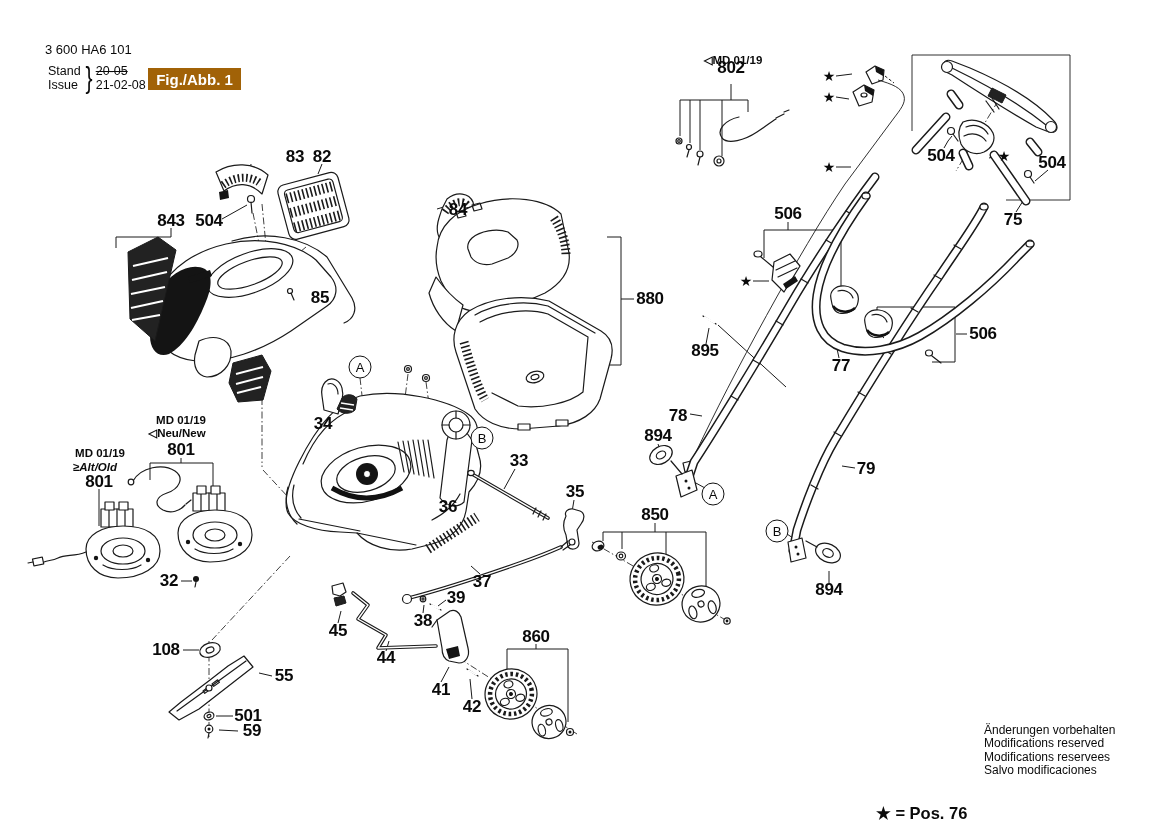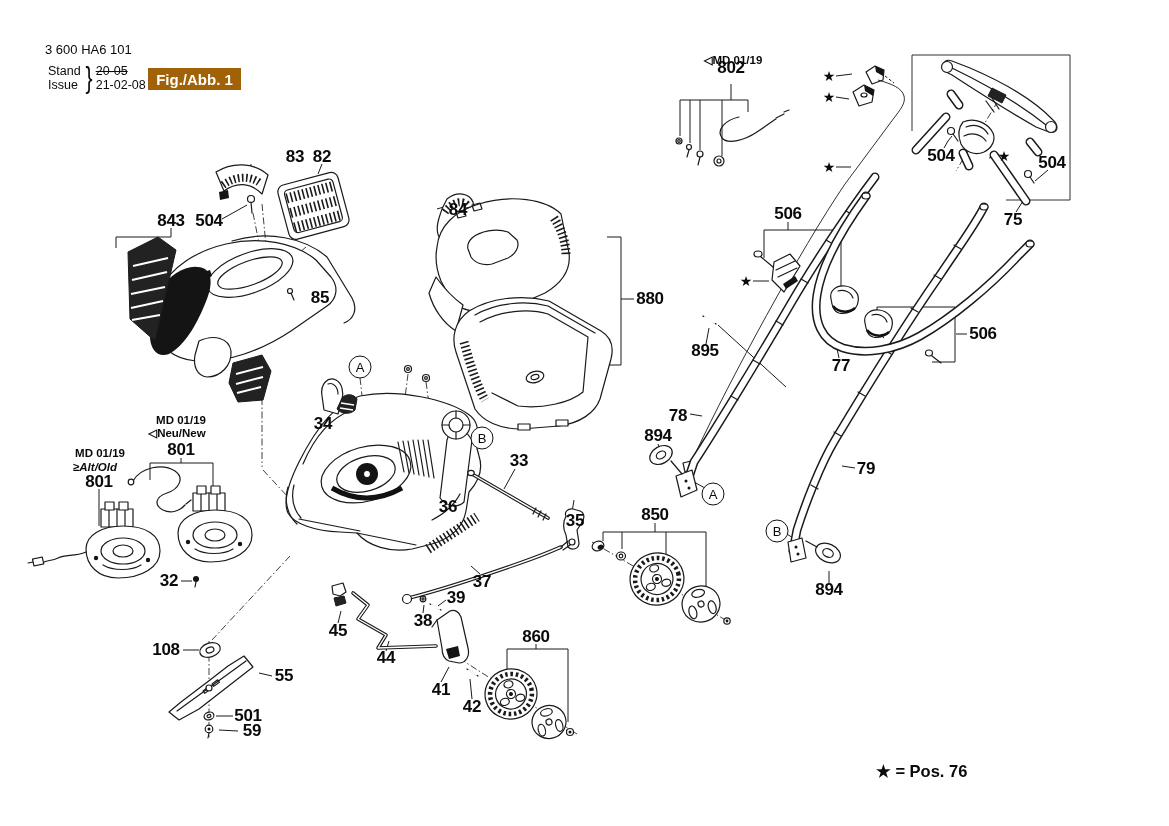--- a/index.html
+++ b/index.html
@@ -29,21 +29,21 @@
   .starGlyph{position:absolute;transform:translate(-50%,-50%);font-size:14px;}
   
   .pn{position:absolute;left:45px;top:42px;font-size:13px;}
   .standissue{position:absolute;left:48px;top:64px;display:flex;align-items:center;font-size:12.5px;line-height:14px;}
   .si-col{display:flex;flex-direction:column;}
   .brace{font-size:30px;font-weight:400;margin:0 2px 0 3px;transform:scaleX(.7);}
   .strike{text-decoration:line-through;}
   .figbox{position:absolute;left:148px;top:68px;width:93px;height:22px;background:#a16207;color:#fff;
           font-weight:bold;font-size:15px;display:flex;align-items:center;justify-content:center;}
   
-  .legend{position:absolute;left:876px;top:762px;font-weight:bold;font-size:16.5px;white-space:nowrap;}
+  .legend{position:absolute;left:876px;top:804px;font-weight:bold;font-size:16.5px;white-space:nowrap;}
   .notices{position:absolute;left:984px;top:724px;font-size:12px;line-height:13.4px;}
 </style>
 </head>
 <body>
 
 <div class="stage">
 
   <svg width="1169" height="826" viewBox="0 0 1169 826">
 
     <g>
@@ -498,21 +498,21 @@
   <div id="overlay">
       <div class="callout" style="left: 251px; top: 157px; margin-left: 44px;">83</div>
       <div class="callout" style="left: 322px; top: 157px;">82</div>
       <div class="callout" style="left: 171px; top: 221px;">843</div>
       <div class="callout" style="left: 209px; top: 221px;">504</div>
       <div class="callout" style="left: 429px; top: 210px; margin-left: 29px;">84</div>
       <div class="callout" style="left: 320px; top: 298px;">85</div>
       <div class="callout" style="left: 650px; top: 299px;">880</div>
       <div class="callout" style="left: 323px; top: 424px;">34</div>
       <div class="callout" style="left: 519px; top: 461px;">33</div>
-      <div class="callout" style="left: 575px; top: 492px; margin-top: 29px;">35</div>
+      <div class="callout" style="left: 575px; top: 492px;">35</div>
       <div class="callout" style="left: 448px; top: 507px;">36</div>
       <div class="callout" style="left: 482px; top: 582px;">37</div>
       <div class="callout" style="left: 456px; top: 598px;">39</div>
       <div class="callout" style="left: 423px; top: 621px;">38</div>
       <div class="callout" style="left: 338px; top: 631px;">45</div>
       <div class="callout" style="left: 386px; top: 658px;">44</div>
       <div class="callout" style="left: 441px; top: 690px;">41</div>
       <div class="callout" style="left: 472px; top: 707px;">42</div>
       <div class="callout" style="left: 536px; top: 637px;">860</div>
       <div class="callout" style="left: 655px; top: 515px;">850</div>
@@ -559,13 +559,19 @@
     </div>
     <span class="brace">}</span>
     <div class="si-col">
       <span class="strike">20-05</span>
       <span>21-02-08</span>
     </div>
   </div>
   <div class="figbox">Fig./Abb. 1</div>
 
   <div class="legend">★ = Pos. 76</div>
+  <div class="notices">
+    <div>Änderungen vorbehalten</div>
+    <div>Modifications reserved</div>
+    <div>Modifications reservees</div>
+    <div>Salvo modificaciones</div>
+  </div>
 </div>
 
 </body></html>

